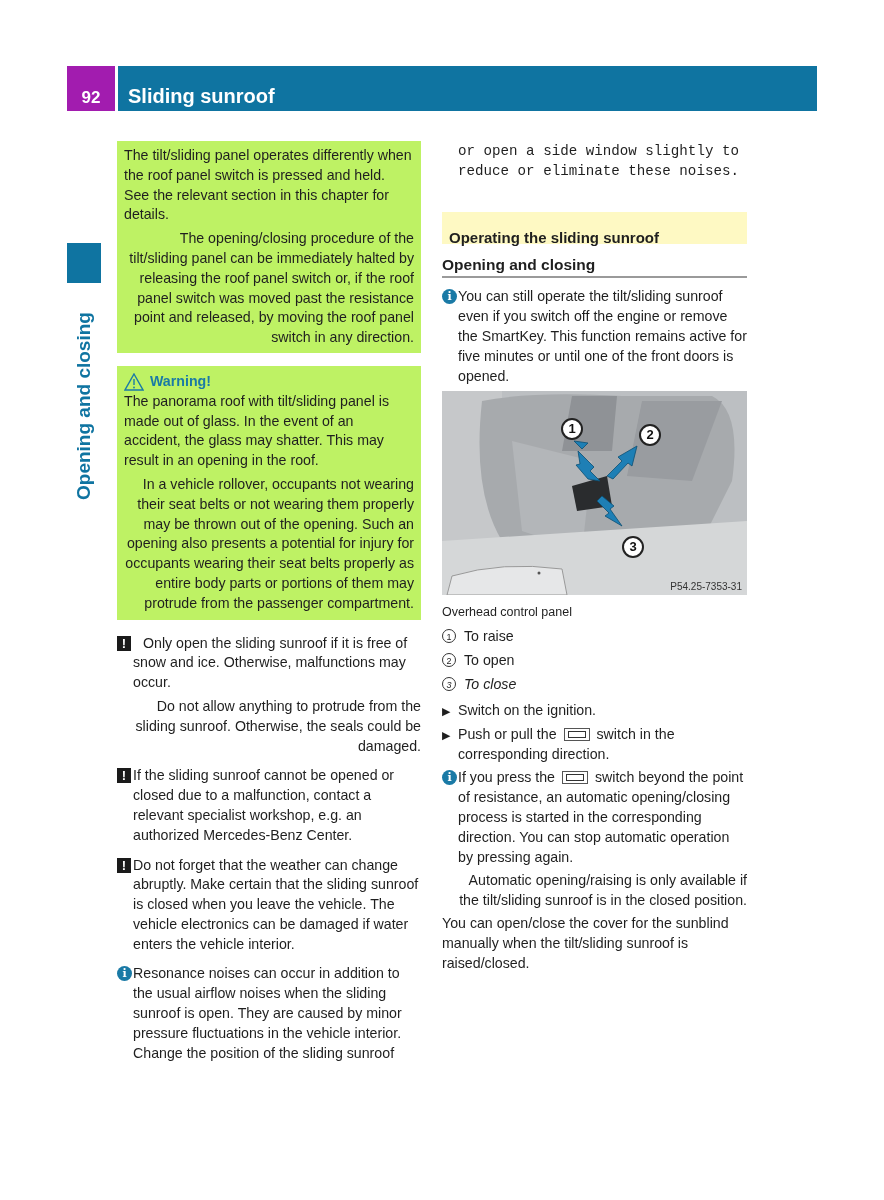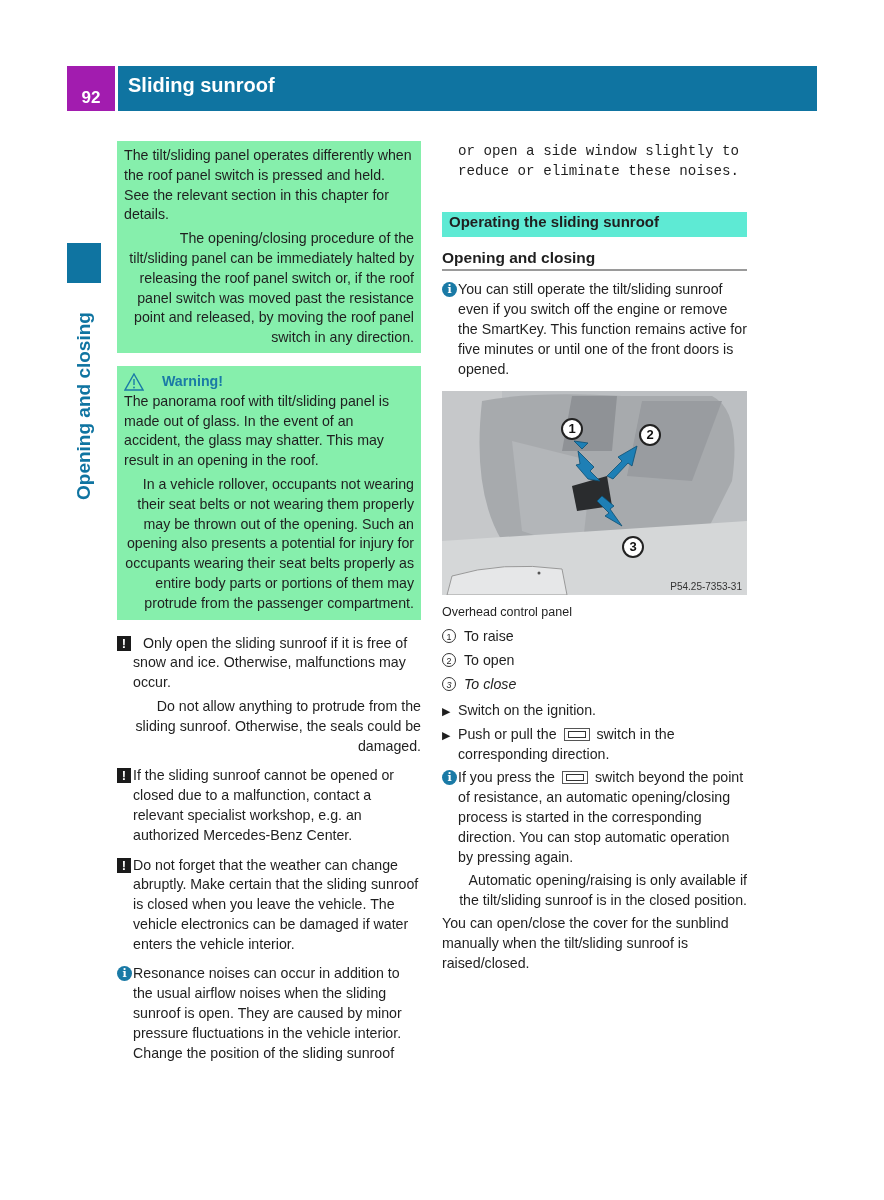--- a/index.html
+++ b/index.html
@@ -10,48 +10,48 @@
   .abs { position:absolute; }
   
   .hdr-num {
     left:67px; top:66px; width:48px; height:45px; background:#a21caf;
     color:#fff; font-weight:bold; font-size:17px; box-sizing:border-box;
     padding-top:22px; text-align:center;
   }
   .hdr-title {
     left:118px; top:66px; width:699px; height:45px; background:#0f74a1;
     color:#fff; font-weight:bold; font-size:20px; box-sizing:border-box;
-    padding:8px 0 0 10px;
+    padding:19px 0 0 10px;
   }
   
   .side-square { left:67px; top:243px; width:34px; height:40px; background:#0f74a1; }
   .side-label {
     left:67px; top:500px; width:34px; height:220px;
     transform-origin:0 0; transform:rotate(-90deg) translate(0,0);
     color:#0f74a1; font-weight:bold; font-size:19px; white-space:nowrap;
     line-height:34px; width:220px; height:34px;
   }
   .col { font-size:14.2px; line-height:19.8px; }
-  .graybox { background:#86efac; box-sizing:border-box; padding:6px 7px 6px 7px; }
+  .graybox { background:#bef264; box-sizing:border-box; padding:6px 7px 6px 7px; }
   p { margin:0; }
   .gap { margin-top:4px;text-align:right; }
-  .warn-head { color:#1a7aa6; font-weight:bold; display:flex; align-items:center; gap:18px; }
+  .warn-head { color:#1a7aa6; font-weight:bold; display:flex; align-items:center; gap:6px; }
   .note { position:relative; padding-left:16px; }
   .note .ic { position:absolute; left:0; top:2px; }
   .excl {
     display:inline-block; width:14px; height:15px; background:#1a1a1a; color:#fff;
     font-weight:bold; font-size:13px; line-height:15px; text-align:center;
   }
   .info {
     display:inline-block; width:15px; height:15px; border-radius:50%; background:#1a7aa6;
     color:#fff; font-weight:bold; font-size:11px; line-height:15px; text-align:center;
     font-family:"DejaVu Serif", serif;
   }
   .sec-head {
-    background:#5eead4; font-weight:bold; font-size:15px; padding:0 7px; box-sizing:border-box;
+    background:#fef9c3; font-weight:bold; font-size:15px; padding:16px 7px; box-sizing:border-box;
     height:25px;
   }
   .sub-head {
     font-weight:bold; font-size:15.5px; border-bottom:2px solid #9a9a9a; padding-bottom:2px;
   }
   .figure {
     left:442px; top:391px; width:305px; height:204px; background:#b9bcbf; overflow:hidden;
   }
   .fig-code { position:absolute; right:5px; bottom:3px; font-size:10px; color:#333; }
   .callout {

